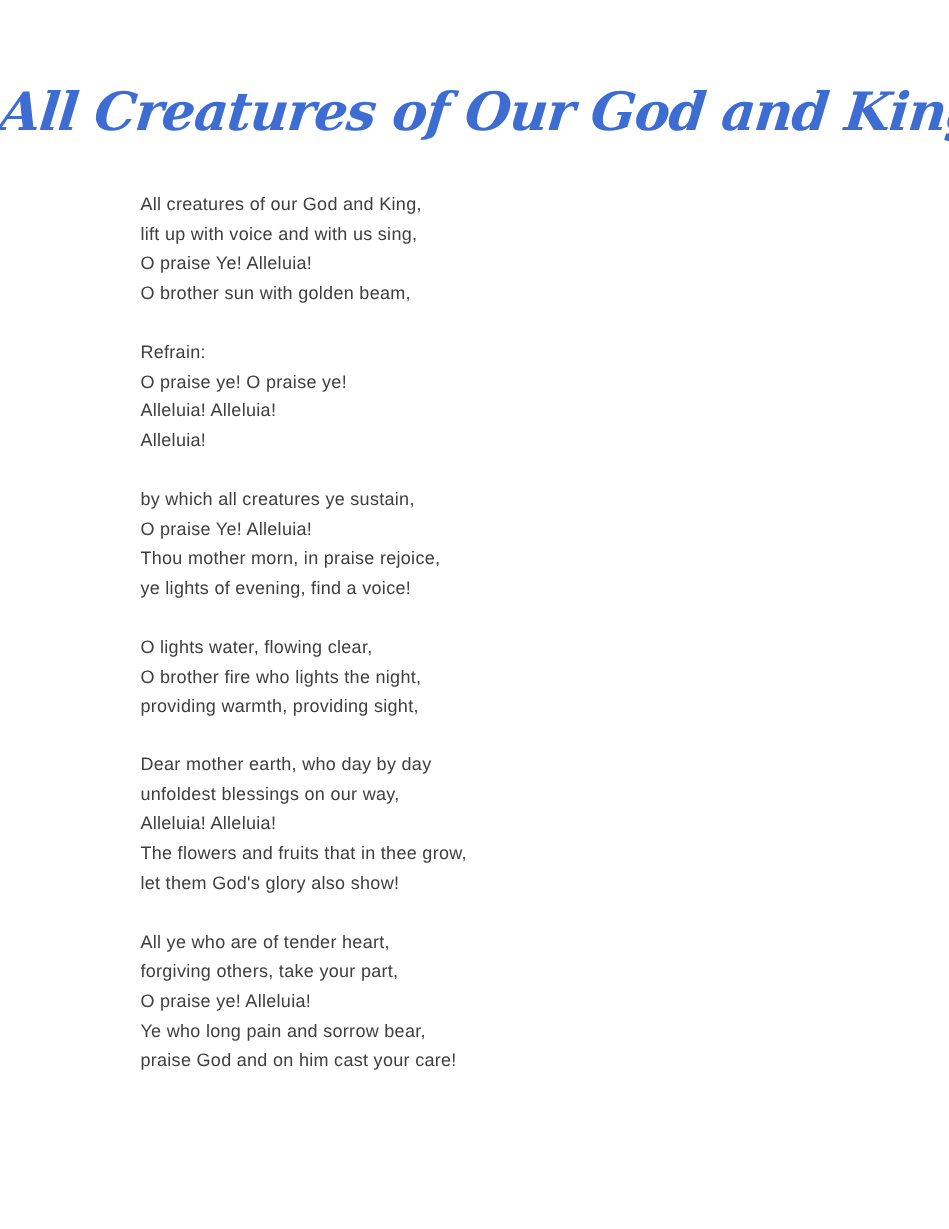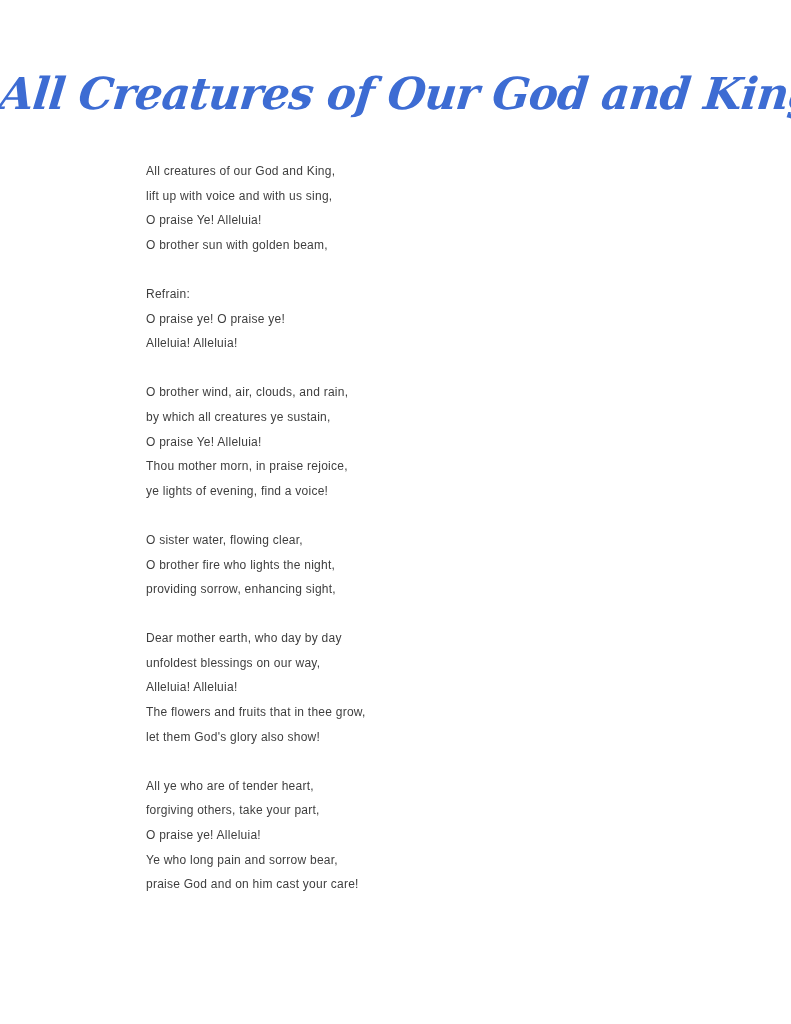--- a/index.html
+++ b/index.html
@@ -31,56 +31,55 @@
   .lyrics {
     margin-top: 40px;
     padding-left: 117px;
     padding-right: 40px;
   }
   .stanza {
     margin-bottom: 24.6px;
   }
   .line {
     font-family: "Liberation Sans", sans-serif;
-    font-size: 12px;
+    font-size: 15px;
     line-height: 24.6px;
     letter-spacing: 0.25px;
     color: var(--text-color, #3e3e3e);
     white-space: nowrap;
-    margin-left: 29px;
   }
 </style>
 </head>
 <body>
 
 <div class="page">
   <h1 class="hymn-title">All Creatures of Our God and King</h1>
   <div class="lyrics">
       <div class="stanza">
         <div class="line">All creatures of our God and King,</div>
         <div class="line">lift up with voice and with us sing,</div>
         <div class="line">O praise Ye! Alleluia!</div>
         <div class="line">O brother sun with golden beam,</div>
       </div>
       <div class="stanza">
         <div class="line">Refrain:</div>
         <div class="line">O praise ye! O praise ye!</div>
         <div class="line">Alleluia! Alleluia!</div>
+        <div class="line">Alleluia!</div>
       </div>
       <div class="stanza">
-        <div class="line">O brother wind, air, clouds, and rain,</div>
         <div class="line">by which all creatures ye sustain,</div>
         <div class="line">O praise Ye! Alleluia!</div>
         <div class="line">Thou mother morn, in praise rejoice,</div>
         <div class="line">ye lights of evening, find a voice!</div>
       </div>
       <div class="stanza">
-        <div class="line">O sister water, flowing clear,</div>
+        <div class="line">O lights water, flowing clear,</div>
         <div class="line">O brother fire who lights the night,</div>
-        <div class="line">providing sorrow, enhancing sight,</div>
+        <div class="line">providing warmth, providing sight,</div>
       </div>
       <div class="stanza">
         <div class="line">Dear mother earth, who day by day</div>
         <div class="line">unfoldest blessings on our way,</div>
         <div class="line">Alleluia! Alleluia!</div>
         <div class="line">The flowers and fruits that in thee grow,</div>
         <div class="line">let them God's glory also show!</div>
       </div>
       <div class="stanza">
         <div class="line">All ye who are of tender heart,</div>

